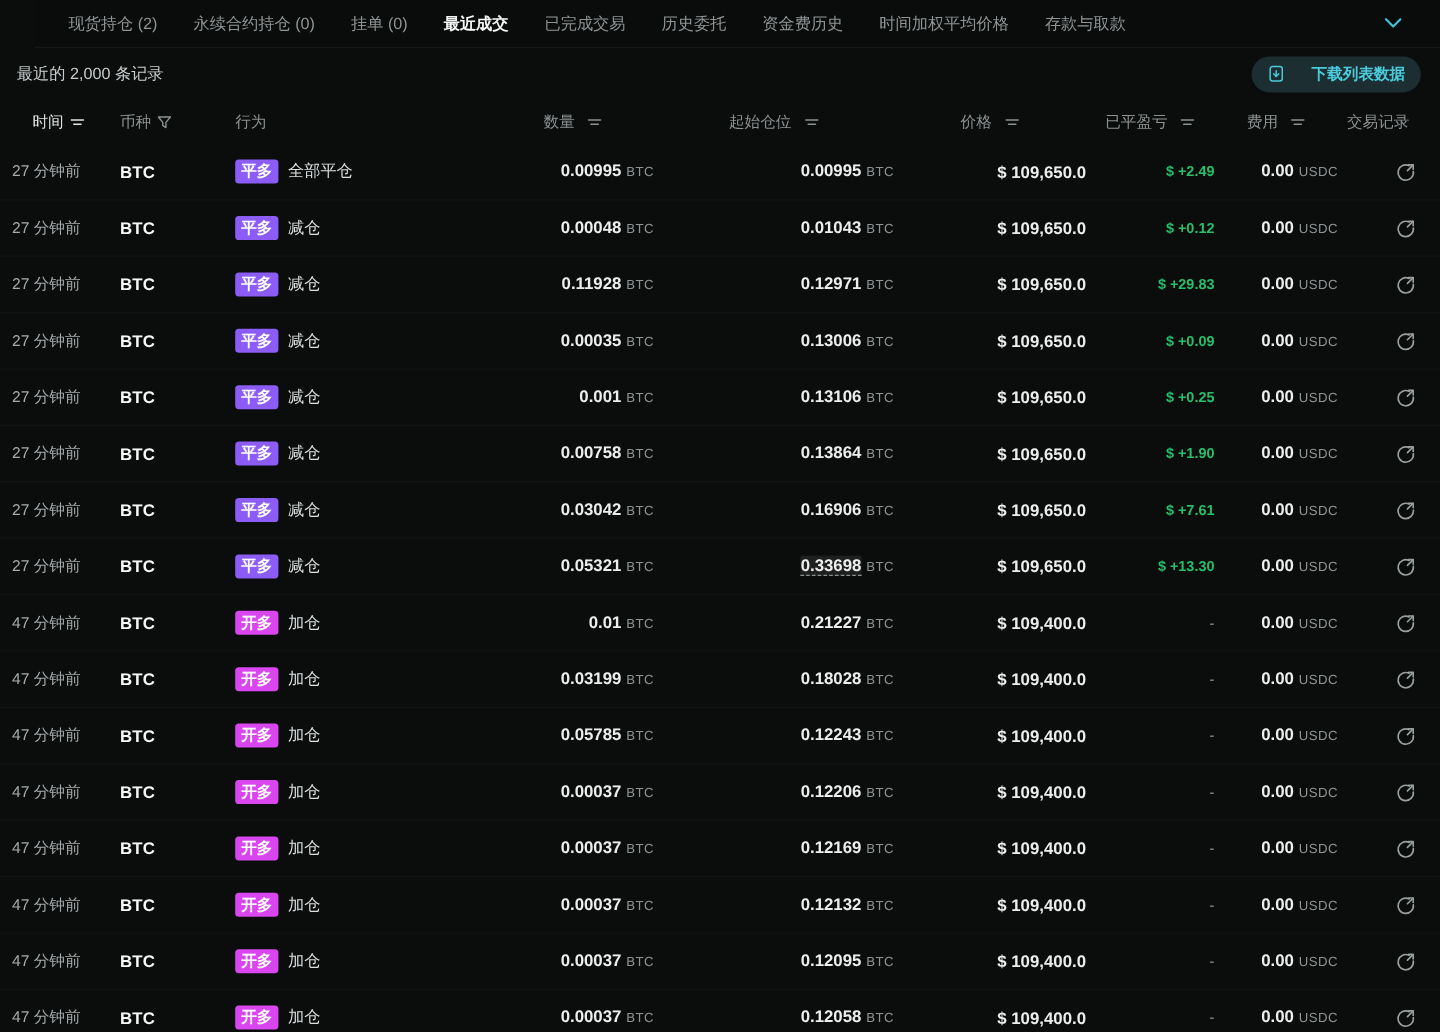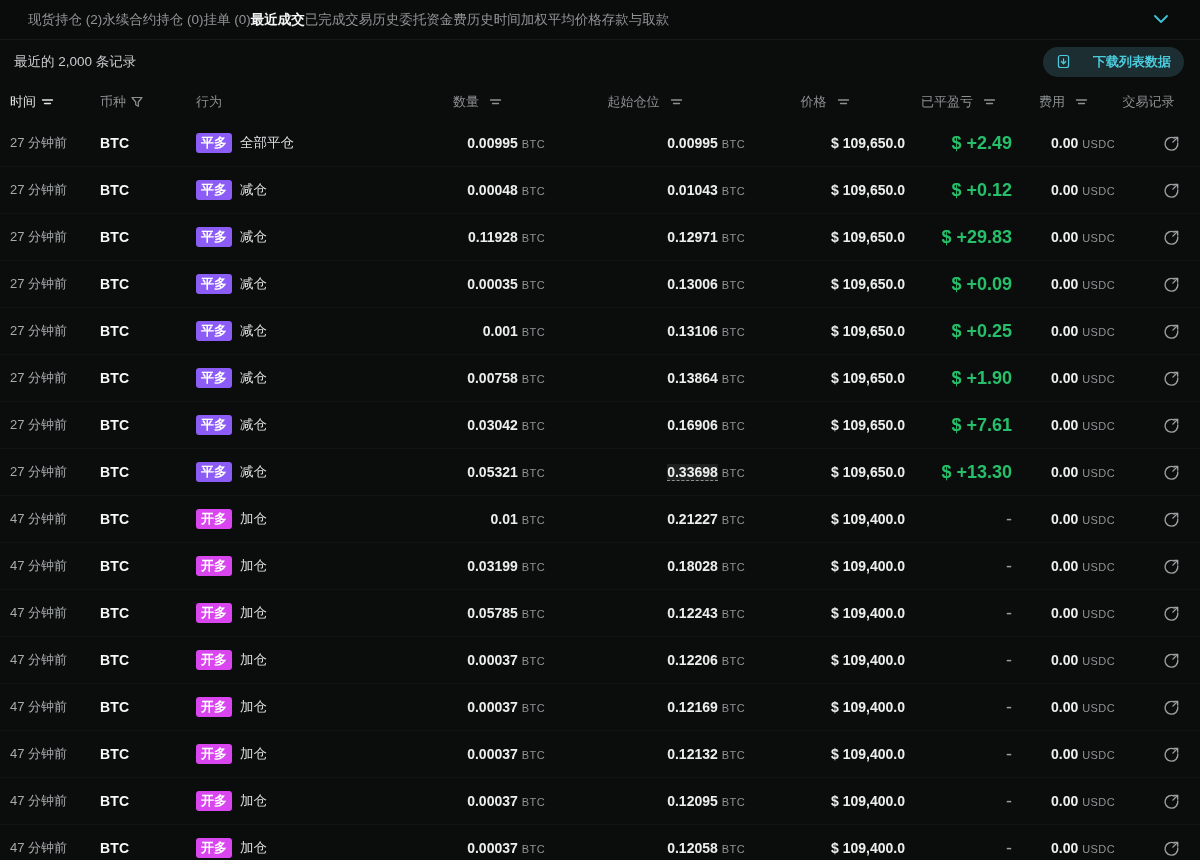--- a/index.html
+++ b/index.html
@@ -5,23 +5,24 @@
   * { margin:0; padding:0; box-sizing:border-box; }
   html,body { width:1200px; height:860px; overflow:hidden; }
   body {
     background:#0b0d0d;
     font-family:"Liberation Sans", sans-serif;
     color:#e8eaea;
   }
   
   .nav {
     height:40px; display:flex; align-items:center;
-    padding:0 28px; 
+    padding:0 28px; gap:30px;
     background:#0a0c0c;
     border-bottom:1px solid #16191a;
+    margin-left:29px;
   }
   .tab { color:#8f9494; font-size:13.5px; white-space:nowrap; cursor:pointer; }
   .tab.active { color:#f4f6f6; font-weight:700; }
   .nav-chevron { margin-left:auto; color:#3fc4d6; display:flex; cursor:pointer; padding:4px; }
 
   
   .toolbar {
     height:43px; display:flex; align-items:center; justify-content:space-between;
     padding:0 16px 0 14px;
   }
@@ -37,35 +38,35 @@
   
   .grid-cols {
     display:grid;
     grid-template-columns: 90px 96px 214px 135px 200px 160px 107px 103px 1fr;
     align-items:center;
     padding:0 18px 0 10px;
   }
   .thead { height:37px; }
   .th { color:#8c9191; font-size:13px; display:flex; align-items:center; gap:5px; white-space:nowrap; cursor:pointer; }
   .th.right { justify-content:center;gap:10px; }
-  .th.active { color:#e2e5e5; }
+  .th.active { color:#e2e5e5;margin-left:17px; }
   .th svg { flex:0 0 auto; }
 
   .row { height:47px; border-bottom:1px solid rgba(255,255,255,0.03); }
   .c-time { color:#a6abab; font-size:13px; }
   .c-coin { font-weight:700; font-size:14px; color:#f7f9f9; letter-spacing:.2px; }
   .c-action { display:flex; align-items:center; gap:8px; font-size:13.5px; color:#dcdfdf; white-space:nowrap; }
   .badge { padding:2px 5px; border-radius:3px; font-size:13px; font-weight:600; color:#ffffff; line-height:1.25; }
   .badge.red { background:#8b5cf6; }
   .badge.green { background:#d946ef; }
   .c-right { text-align:right; white-space:nowrap; }
   .num { font-size:14px; font-weight:600; color:#ededee; }
   .num.hl { background:rgba(255,255,255,0.08); border-bottom:1px dashed #8c9191; }
   .unit { font-size:11px; color:#8f9494; margin-left:4px; letter-spacing:.4px; }
-  .pnl { font-size:18px; font-weight:600; }
+  .pnl { font-size:12px; font-weight:600; }
   .pnl.green { color:#26c06a; }
   .pnl.dash { color:#9aa0a0; font-weight:400; }
   .c-icon { display:flex; justify-content:flex-end; }
   .trade-link { color:#9aa0a0; display:flex; cursor:pointer; padding:2px; }
 </style>
 </head>
 <body>
 
 <div class="nav">
 

